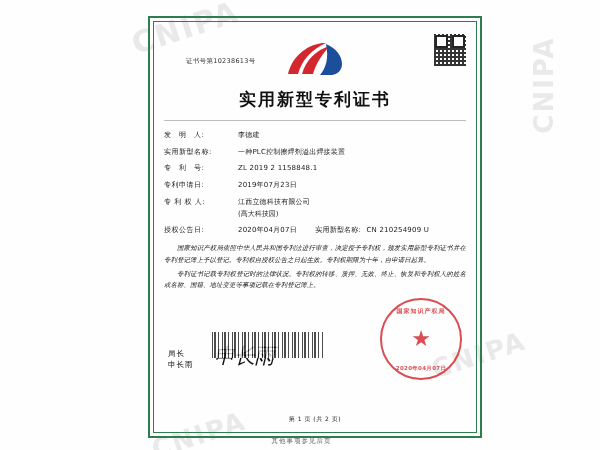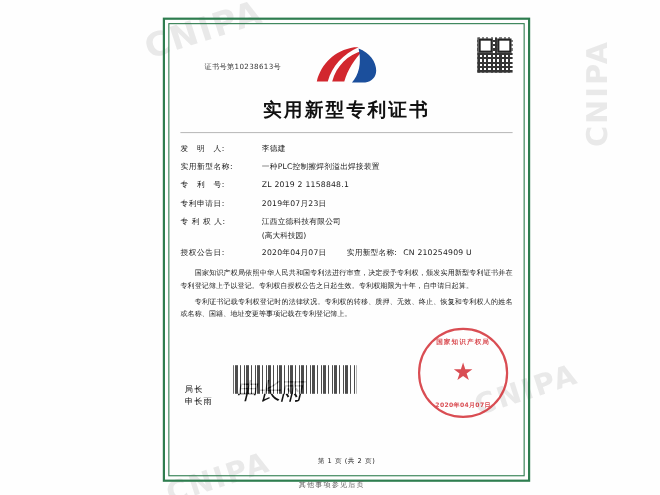--- a/index.html
+++ b/index.html
@@ -149,21 +149,21 @@
 
   
   .para {
     font-size: 6.4px;
     color: #1a1a1a;
     line-height: 1.75;
     text-align: justify;
     margin-top: 8px;
     letter-spacing: .1px;
   }
-  .para p { margin: 0 0 3px 0; text-indent: 13px; }
+  .para p { margin: 0 0 3px 0; text-indent: 13px; font-style: italic; }
 
   
   .sig-area {
     position: absolute;
     left: 18px;
     right: 14px;
     bottom: 60px;
     height: 72px;
   }
   .sig-left {

